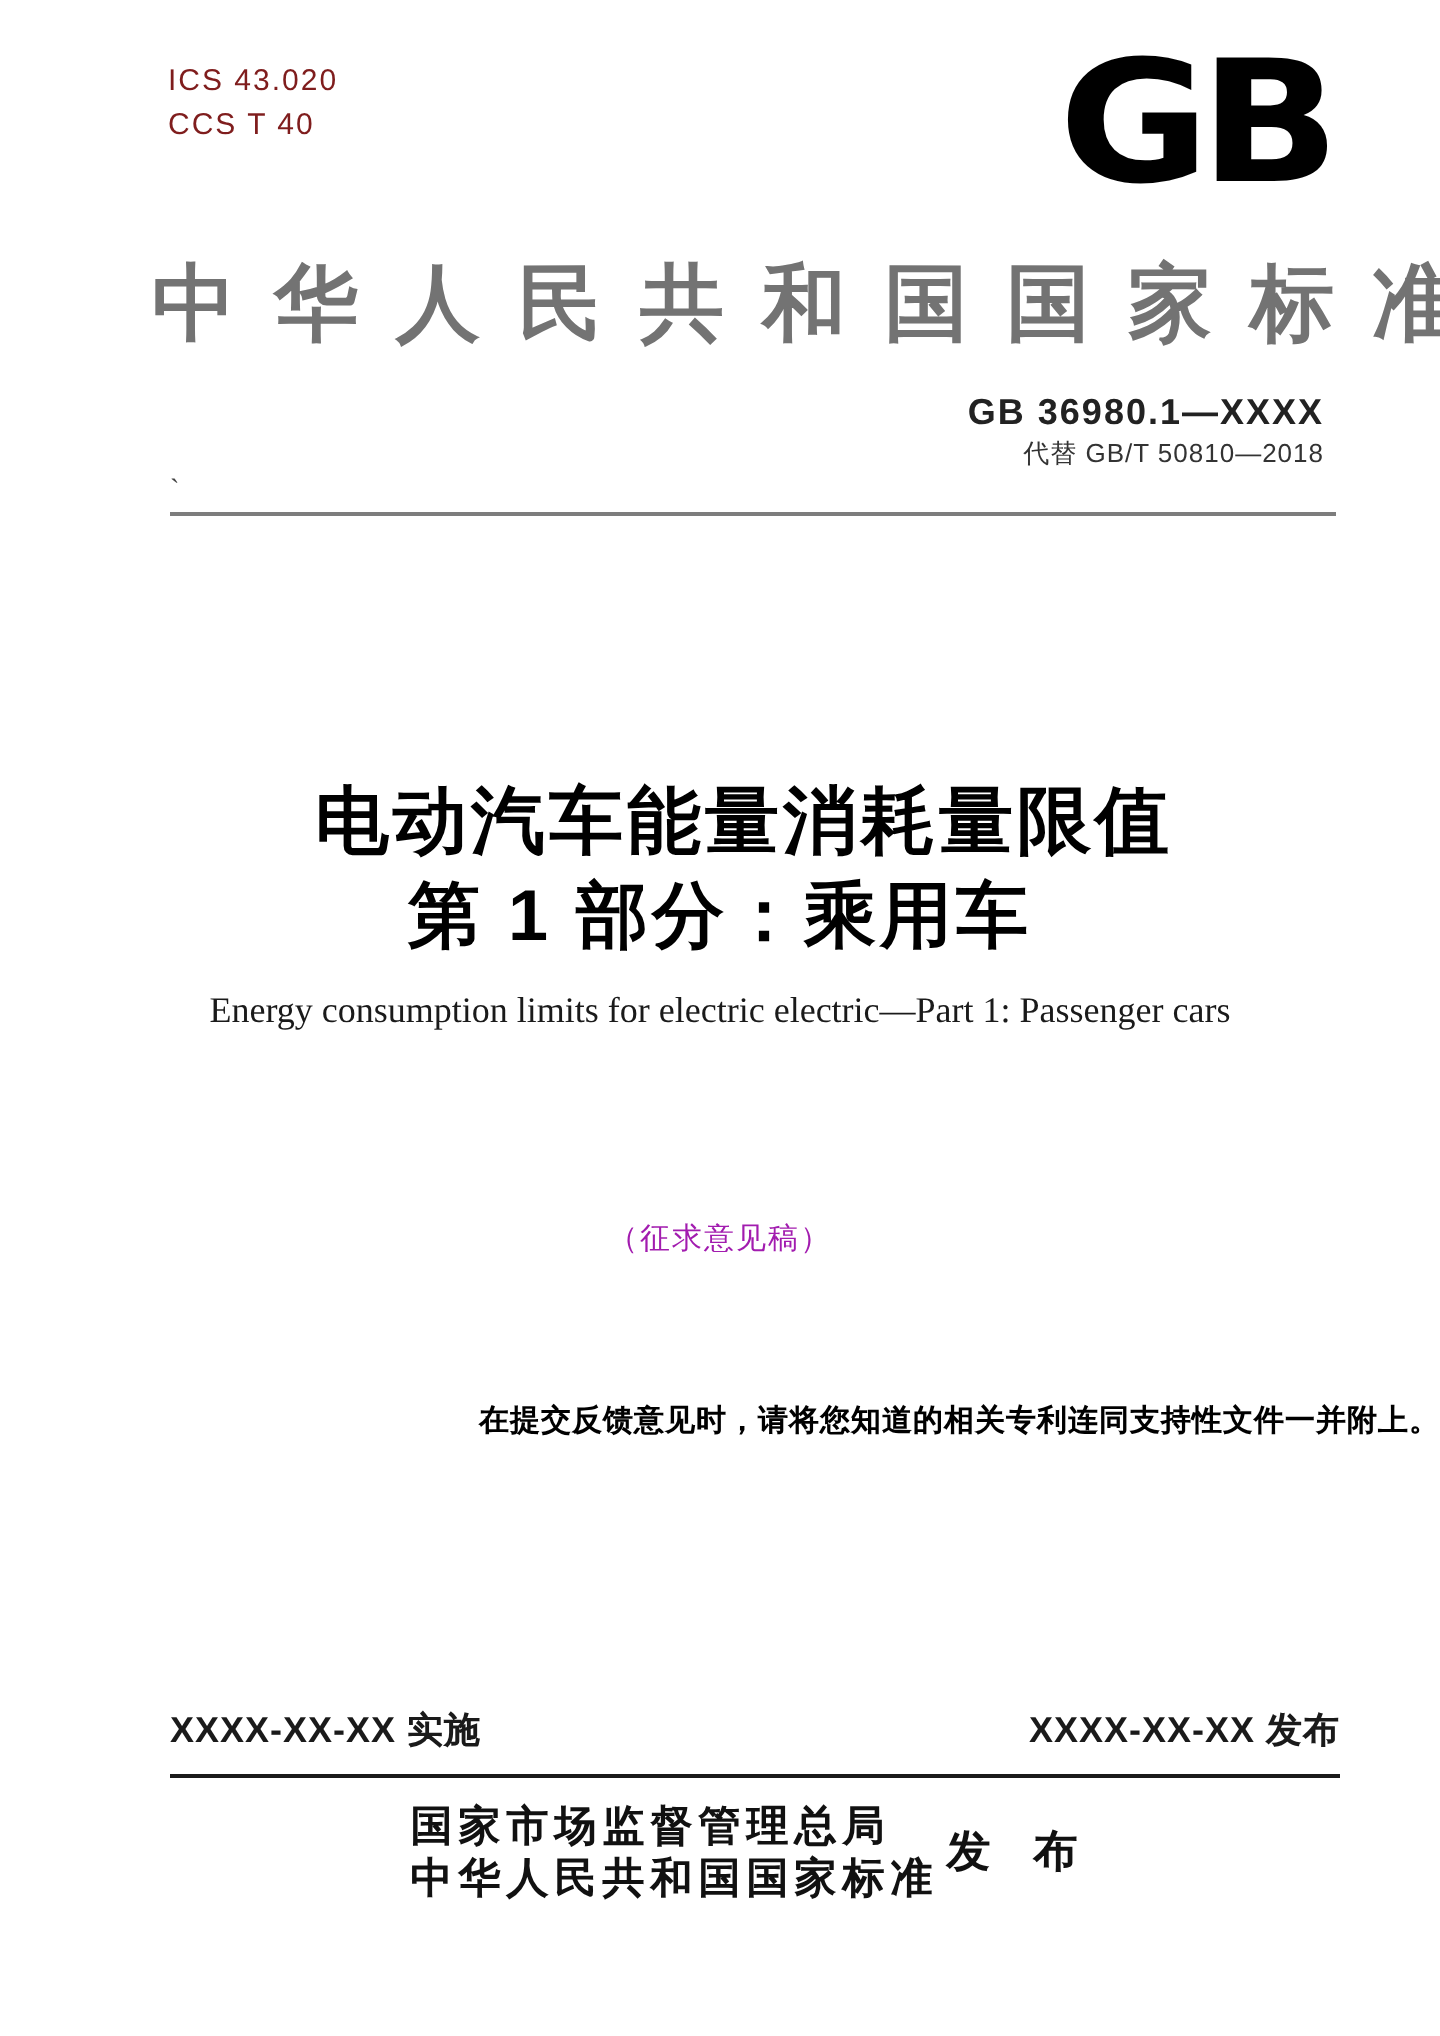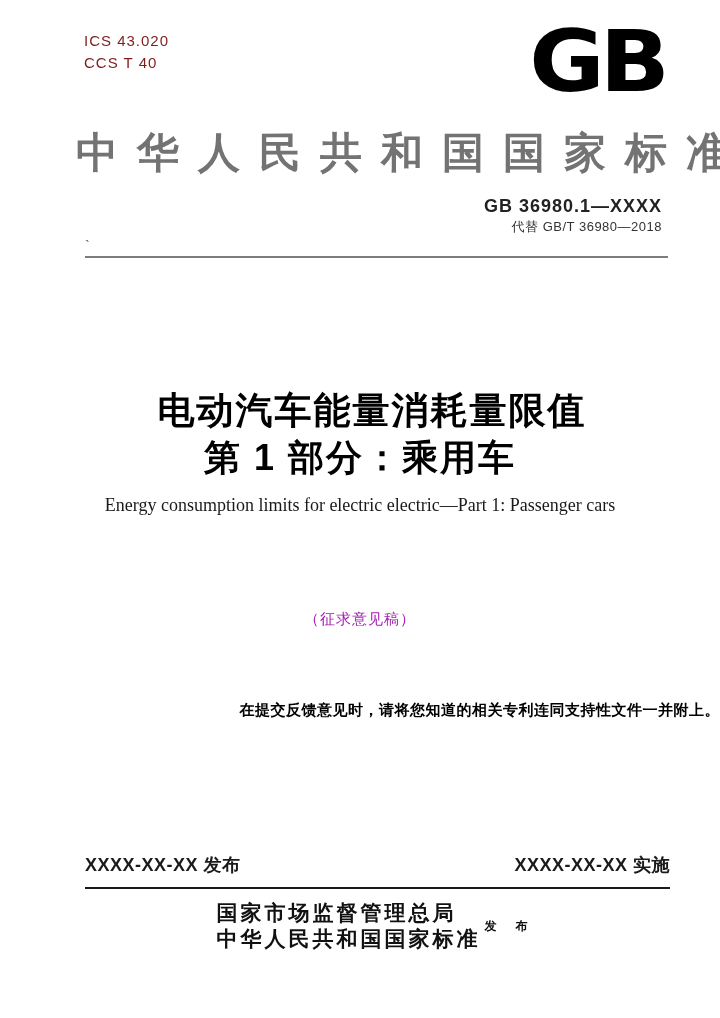--- a/index.html
+++ b/index.html
@@ -196,21 +196,21 @@
   }
   .issuer-lines {
     font-size: 21px;
     font-weight: 700;
     line-height: 26px;
     letter-spacing: 3px;
     white-space: nowrap;
     margin-left: 32px;
   }
   .issue-label {
-    font-size: 12px;
+    font-size: 22px;
     font-weight: 700;
     letter-spacing: 8px;
     margin-left: 4px;
     white-space: nowrap;
   }
 </style>
 </head>
 <body>
 
 <div class="page">
@@ -219,40 +219,40 @@
     <div>ICS 43.020</div>
     <div>CCS T 40</div>
   </div>
 
   <div class="gb-logo">GB</div>
 
   <div class="national-heading">中华人民共和国国家标准</div>
 
   <div class="std-number-block">
     <div class="std-number">GB 36980.1—XXXX</div>
-    <div class="std-replaces">代替 GB/T 36980—2018</div>
+    <div class="std-replaces">代替 GB/T 50810—2018</div>
   </div>
 
   <div class="tick-mark">`</div>
   <div class="rule-top"></div>
 
   <div class="cn-title">
     <div class="cn-title-line1">电动汽车能量消耗量限值</div>
     <div class="cn-title-line2">第 1 部分：乘用车</div>
   </div>
 
   <div class="en-title">Energy consumption limits for electric electric—Part 1: Passenger cars</div>
 
   <div class="draft-note">（征求意见稿）</div>
 
   <div class="patent-note">在提交反馈意见时，请将您知道的相关专利连同支持性文件一并附上。</div>
 
   <div class="date-row">
+    <span>XXXX-XX-XX 实施</span>
     <span>XXXX-XX-XX 发布</span>
-    <span>XXXX-XX-XX 实施</span>
   </div>
 
   <div class="rule-bottom"></div>
 
   <div class="issuer-block">
     <div class="issuer-lines">
       <div>国家市场监督管理总局</div>
       <div>中华人民共和国国家标准</div>
     </div>
     <div class="issue-label">发 布</div>

